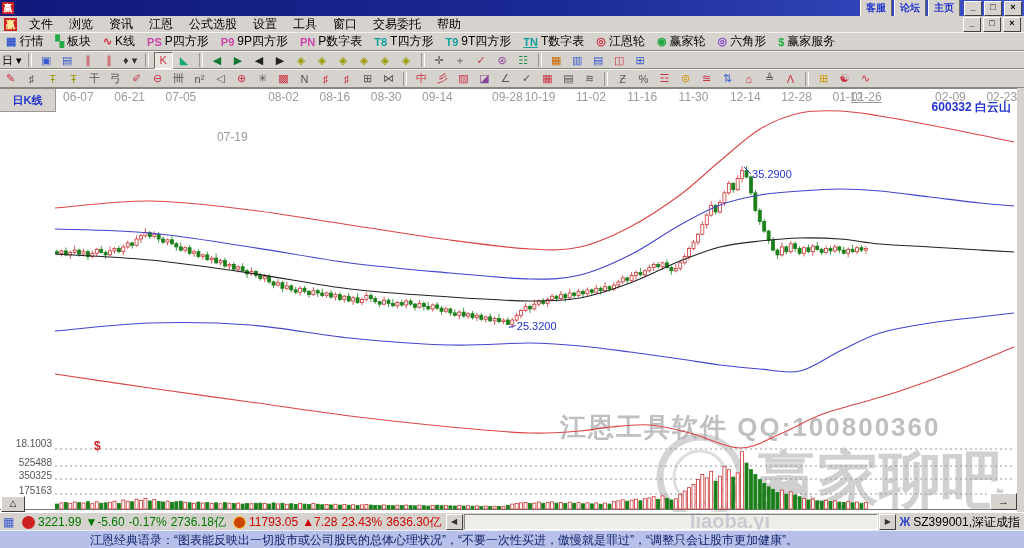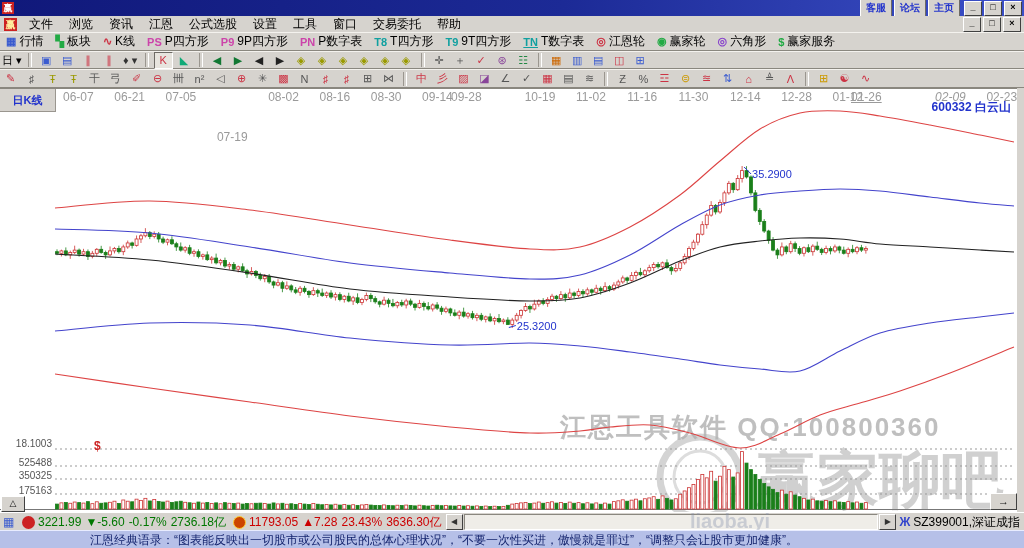--- a/index.html
+++ b/index.html
@@ -229,30 +229,30 @@
   <div id="pane-label" class="abs">日K线</div>
   <div id="date-row" class="abs" style="left:55px;top:0;width:960px;height:10px">
       <span class="date-lab" style="left: 8px;">06-07</span>
       <span class="date-lab" style="left: 59.3px;">06-21</span>
       <span class="date-lab" style="left: 110.6px;">07-05</span>
       <span class="date-lab" style="left: 161.9px; margin-top: 40px;">07-19</span>
       <span class="date-lab" style="left: 213.2px;">08-02</span>
       <span class="date-lab" style="left: 264.5px;">08-16</span>
       <span class="date-lab" style="left: 315.8px;">08-30</span>
       <span class="date-lab" style="left: 367.1px;">09-14</span>
-      <span class="date-lab" style="left: 396px;">09-28</span>
+      <span class="date-lab" style="left: 437px;">09-28</span>
       <span class="date-lab" style="left: 469.7px;">10-19</span>
       <span class="date-lab" style="left: 521px;">11-02</span>
       <span class="date-lab" style="left: 572.3px;">11-16</span>
       <span class="date-lab" style="left: 623.6px;">11-30</span>
       <span class="date-lab" style="left: 674.9px;">12-14</span>
       <span class="date-lab" style="left: 726.2px;">12-28</span>
       <span class="date-lab" style="left: 777.5px;">01-12</span>
       <span class="date-lab" style="left: 796px; text-decoration: underline;">01-26</span>
-      <span class="date-lab" style="left: 880.1px; font-style: italic;">02-09</span>
+      <span class="date-lab" style="left: 880.1px;">02-09</span>
       <span class="date-lab" style="left: 931.4px;">02-23</span>
     </div>
   <div id="symbol-lab" class="abs">600332 白云山</div>
   <svg id="plot" width="1017" height="424" style="position:absolute;left:0;top:0">
       <circle cx="700" cy="388" r="40" fill="none" stroke="rgba(170,170,170,.5)" stroke-width="7"></circle>
       <circle cx="700" cy="388" r="26" fill="none" stroke="rgba(170,170,170,.4)" stroke-width="3"></circle>
       <text x="560" y="347" font-size="26" font-weight="bold" fill="#b0b0b0" opacity="0.8" letter-spacing="2">江恩工具软件  QQ:100800360</text>
       <text x="755" y="412" font-size="62" font-weight="bold" fill="rgba(170,170,170,.55)">赢家聊吧</text>
       <line x1="55" y1="360" x2="1014" y2="360" stroke="#999999" stroke-width="1" stroke-dasharray="2,3"></line>
       <line x1="55" y1="377" x2="1014" y2="377" stroke="#999999" stroke-width="1" stroke-dasharray="2,3"></line>

